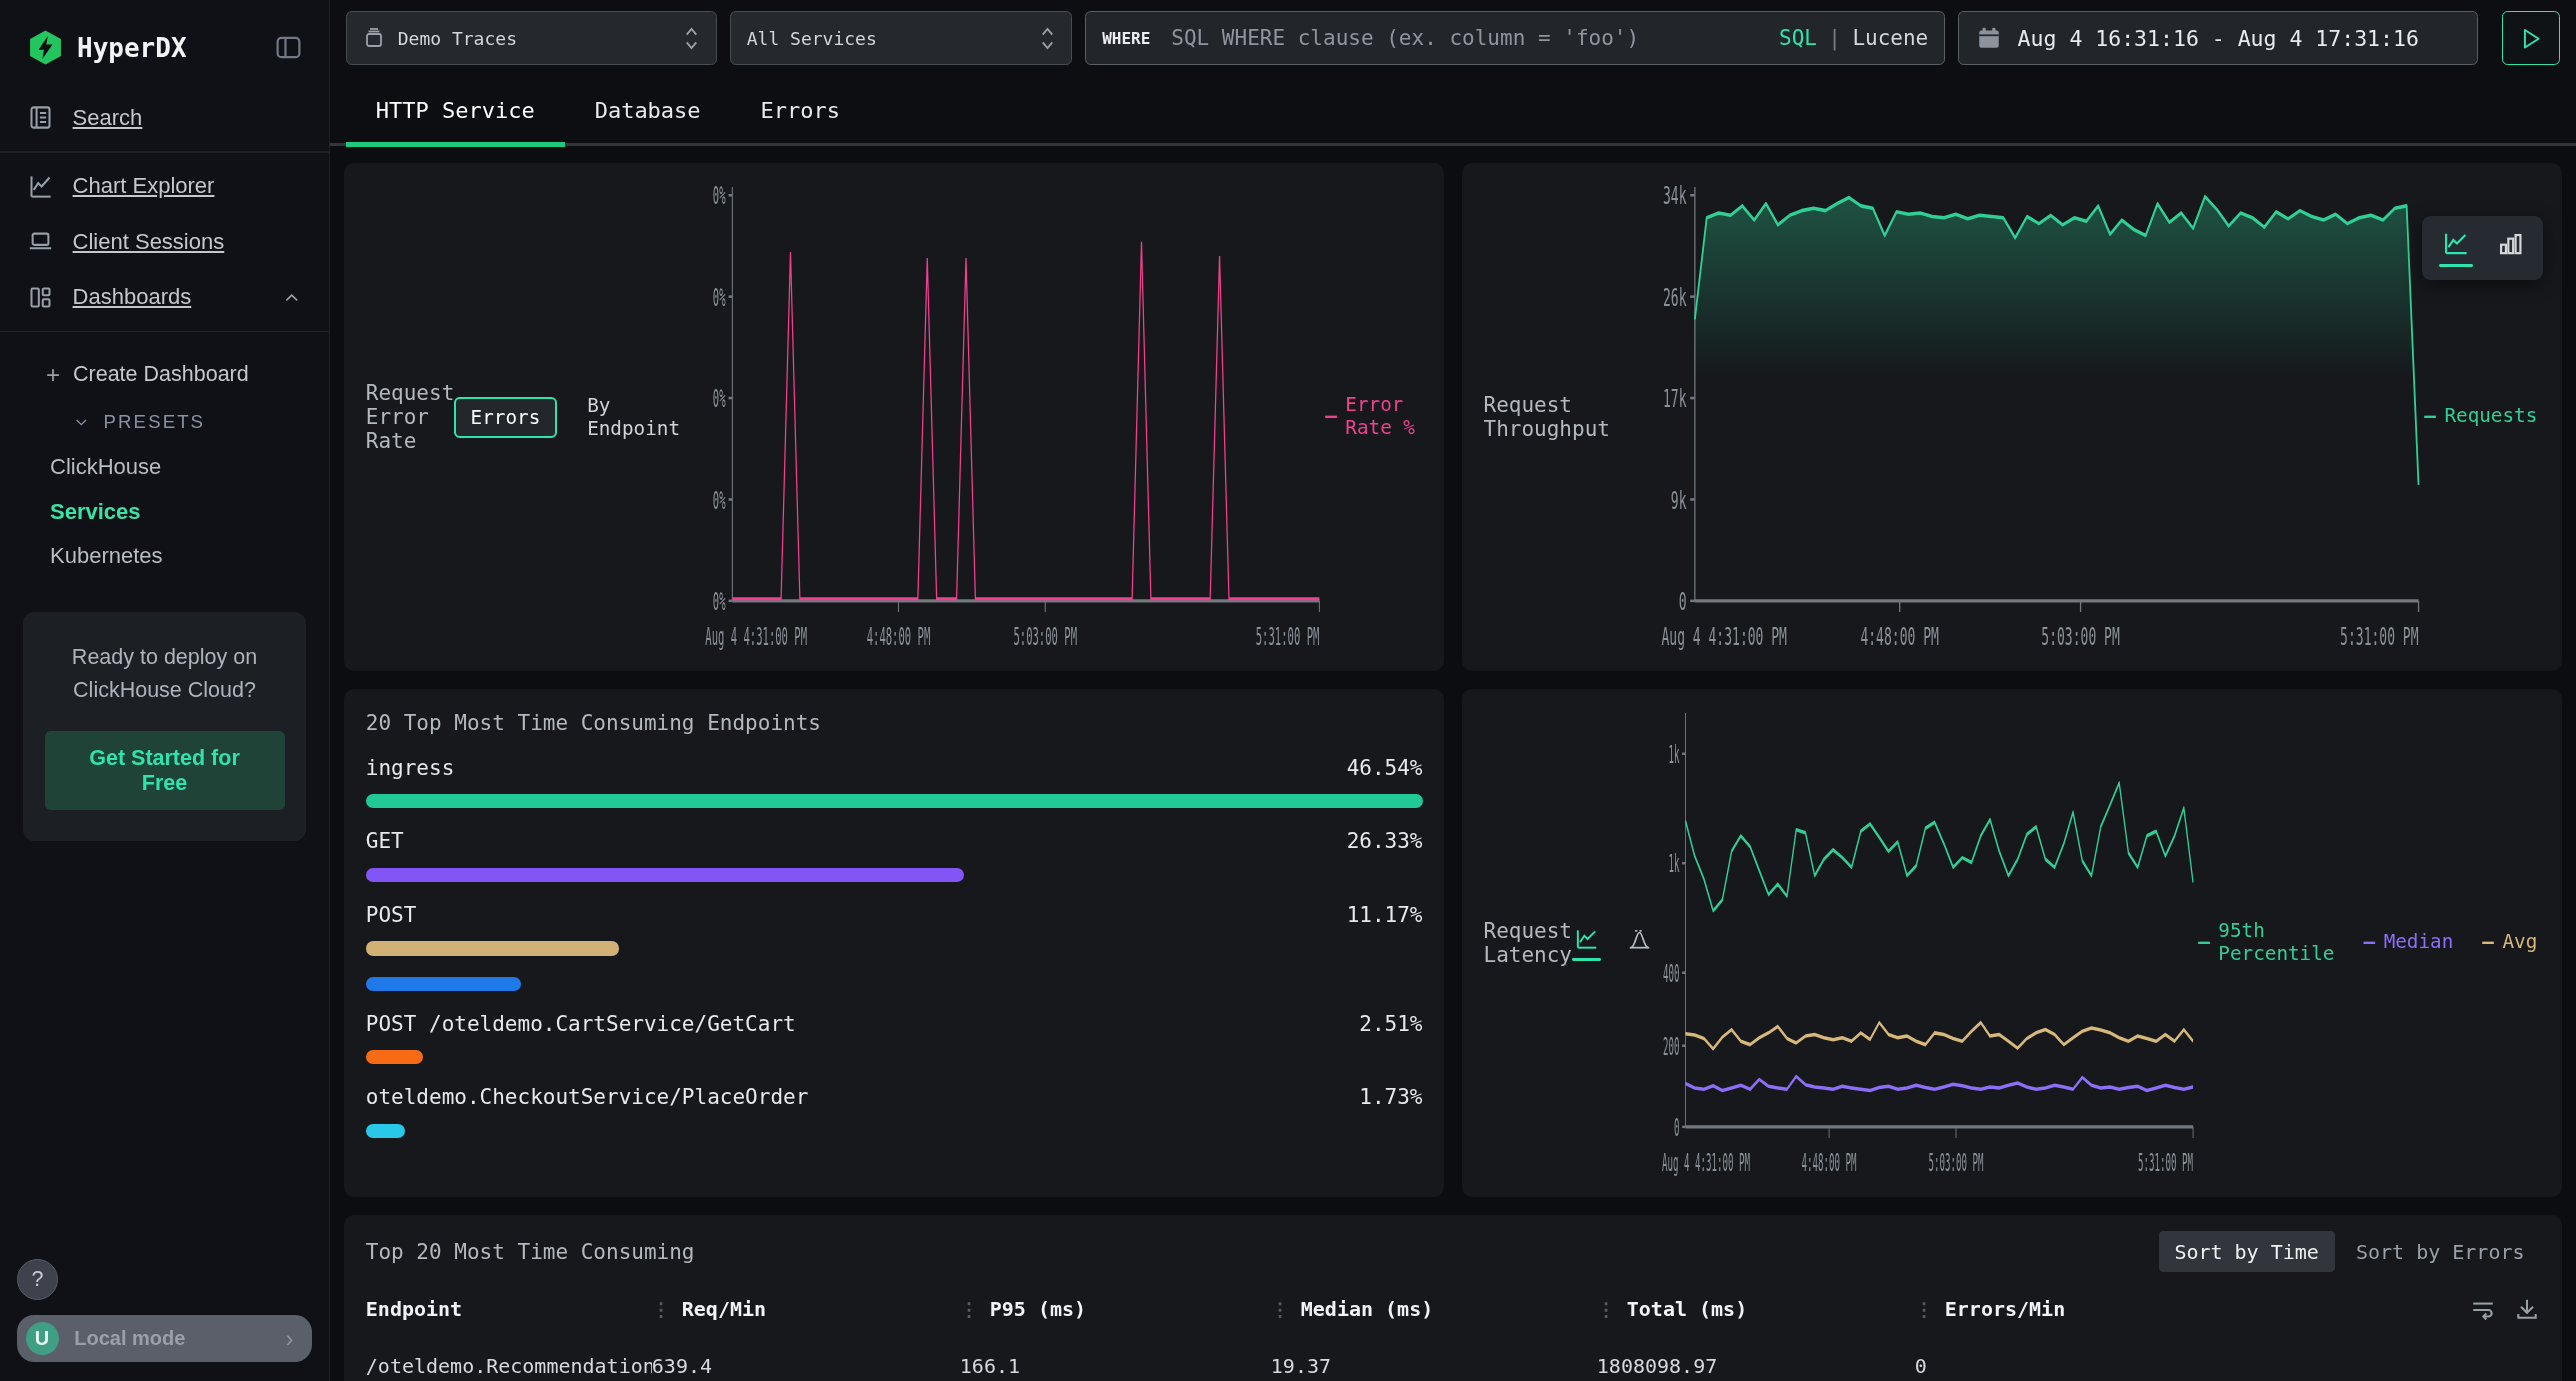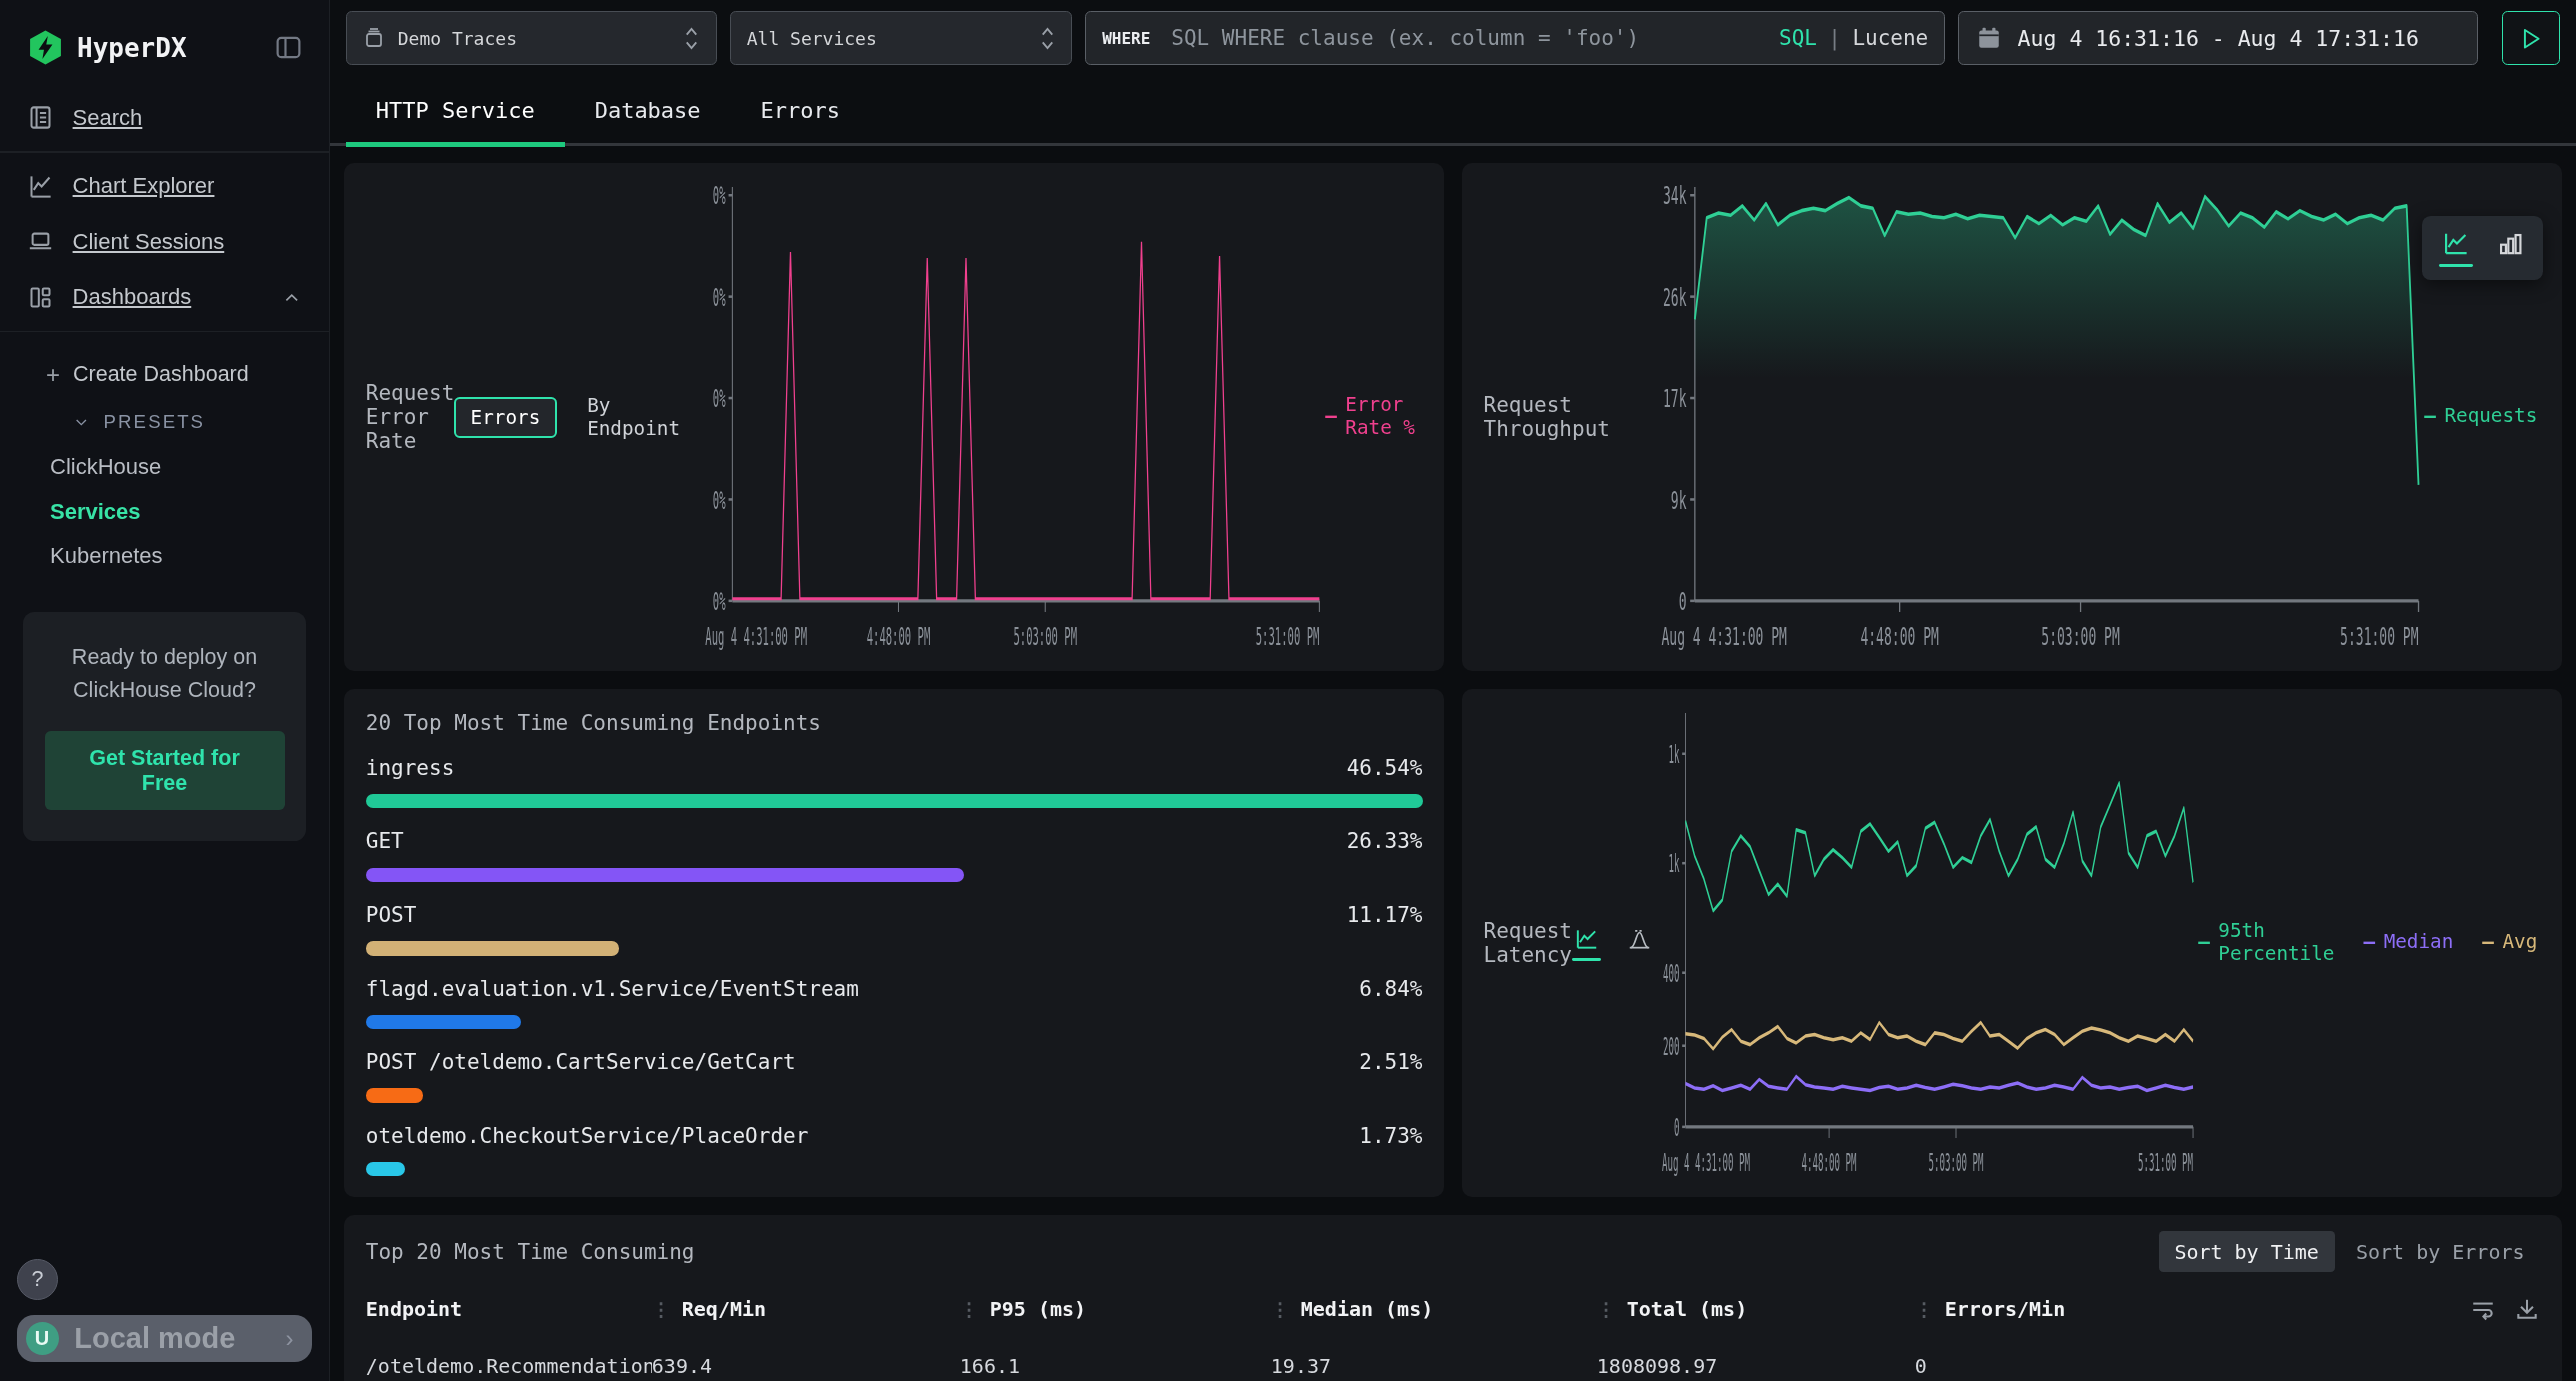--- a/index.html
+++ b/index.html
@@ -17,21 +17,21 @@
   .presets{color:#8a93a4;font-size:18.6px;letter-spacing:2.1px;padding-left:52px;margin-left:20px;}
   .preset-link{padding:9.3px 27px 9.3px 50px;font-size:22px;color:#b9bdc4;cursor:pointer;}
   .preset-link.active{color:#38e3a6;font-weight:bold;}
   .promo{margin:33px 23px 0 23px;background:#1c1f24;border-radius:11.4px;padding:29px 21.5px 31.5px;text-align:center;}
   .promo-text{font-size:21.5px;color:#aeb4bc;line-height:1.55;}
   .promo-btn{margin-top:24px;display:inline-block;background:#1f4336;color:#2fe3ac;font-weight:bold;font-size:21.5px;padding:14.3px 33px;border-radius:5.7px;cursor:pointer;}
   .sidebar-bottom{margin-top:auto;padding:0 17px 18.6px;}
   .help-btn{width:39px;height:39px;border-radius:50%;background:#3f424d;border:1.4px solid #565a66;color:#c8ccd4;font-size:21.5px;display:flex;align-items:center;justify-content:center;cursor:pointer;margin-bottom:15.7px;}
   .user-pill{height:47px;background:#5a5f6a;border-radius:17px;display:flex;align-items:center;padding:0 18.6px 0 8.6px;cursor:pointer;}
   .avatar{width:33px;height:33px;border-radius:50%;background:#3f9e83;color:#eafaf4;font-weight:bold;font-size:20px;display:flex;align-items:center;justify-content:center;}
-  .user-label{margin-left:15.7px;font-size:29px;font-weight:bold;color:#9ba0a8;flex:1;}
+  .user-label{margin-left:15.7px;font-size:20px;font-weight:bold;color:#9ba0a8;flex:1;}
   .user-chevron{color:#8d93a0;font-size:24px;}
 
   
   .main{flex:1;display:flex;flex-direction:column;min-width:0;}
   .topbar{display:flex;align-items:center;gap:13px;padding:11.4px 15.7px 10px;background:#0c0e11;}
   .select{height:52px;background:#25282d;border:1.4px solid #484d54;border-radius:5.7px;display:flex;align-items:center;padding:0 15.7px;cursor:pointer;}
   .select .lbl{font-family:"DejaVu Sans Mono",monospace;font-size:18px;color:#d5d7da;margin:0 14.3px 0 11.4px;}
   .sel-src{width:338px;}
   .sel-svc{width:309px;}
   .updown{margin-left:auto;}
@@ -365,24 +365,20 @@
             <div class="ep-bar" style="width: 56.57%; background: rgb(132, 85, 246);"></div>
           </div>
           <div class="ep-row">
             <div class="ep-label-row">
               <span>POST</span>
               <span>11.17%</span>
             </div>
             <div class="ep-bar" style="width: 24%; background: rgb(210, 177, 118);"></div>
           </div>
           <div class="ep-row">
-            <div class="ep-label-row">
-              <span>flagd.evaluation.v1.Service/EventStream</span>
-              <span>6.84%</span>
-            </div>
             <div class="ep-bar" style="width: 14.7%; background: rgb(32, 121, 232);"></div>
           </div>
           <div class="ep-row">
             <div class="ep-label-row">
               <span>POST /oteldemo.CartService/GetCart</span>
               <span>2.51%</span>
             </div>
             <div class="ep-bar" style="width: 5.39%; background: rgb(247, 107, 21);"></div>
           </div>
           <div class="ep-row">

